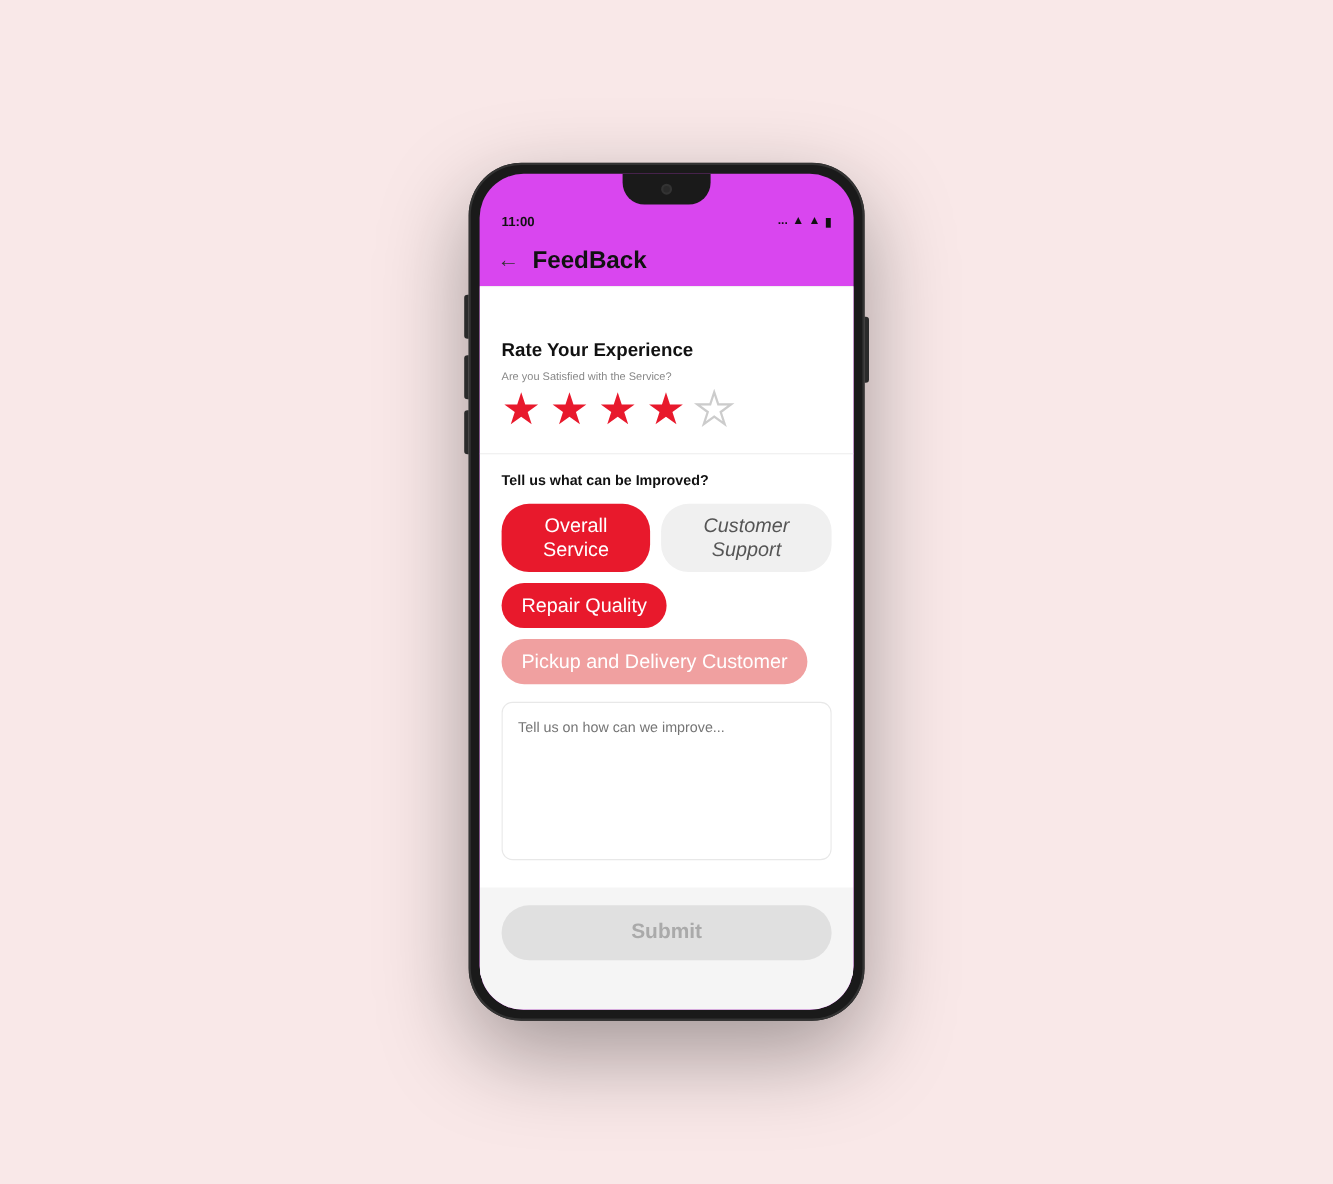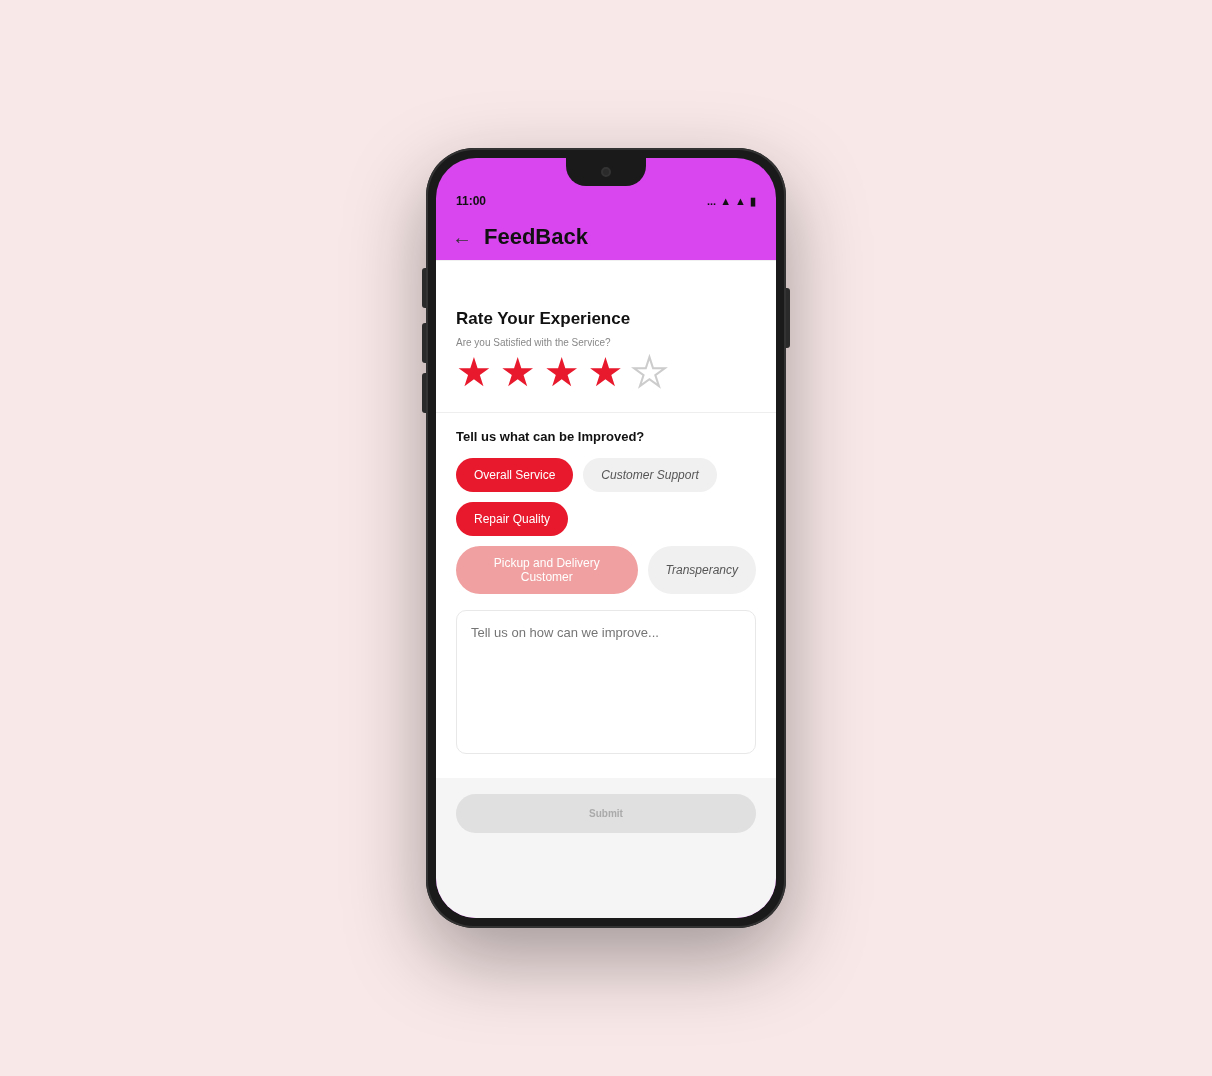--- a/index.html
+++ b/index.html
@@ -190,21 +190,21 @@
     }
 
     .tags-row {
       display: flex;
       gap: 10px;
     }
 
     .tag {
       padding: 10px 18px;
       border-radius: 25px;
-      font-size: 12px;
+      font-size: 18px;
       font-weight: 500;
       cursor: pointer;
       border: none;
       outline: none;
     }
 
     .tag.active-red {
       background: #e8192c;
       color: #fff;
     }
@@ -241,21 +241,21 @@
       padding: 16px 20px;
     }
 
     .submit-btn {
       width: 100%;
       padding: 14px;
       background: #e0e0e0;
       color: #aaa;
       border: none;
       border-radius: 25px;
-      font-size: 10px;
+      font-size: 19px;
       font-weight: 600;
       cursor: pointer;
       font-family: inherit;
     }
   </style>
 </head>
 <body>
 
 <div class="phone-outer">
   <div class="phone-inner">
@@ -302,21 +302,20 @@
           <div class="tags-grid">
             <div class="tags-row">
               <button class="tag active-red">Overall Service</button>
               <button class="tag inactive">Customer Support</button>
             </div>
             <div class="tags-row">
               <button class="tag active-red">Repair Quality</button>
             </div>
             <div class="tags-row">
               <button class="tag active-pink">Pickup and Delivery Customer</button>
-              <button class="tag inactive">Transperancy</button>
             </div>
           </div>
 
           <textarea class="feedback-textarea" placeholder="Tell us on how can we improve..." style=""></textarea>
         </div>
 
       </div>
 
       <div class="bottom-area">
         <button class="submit-btn">Submit</button>

